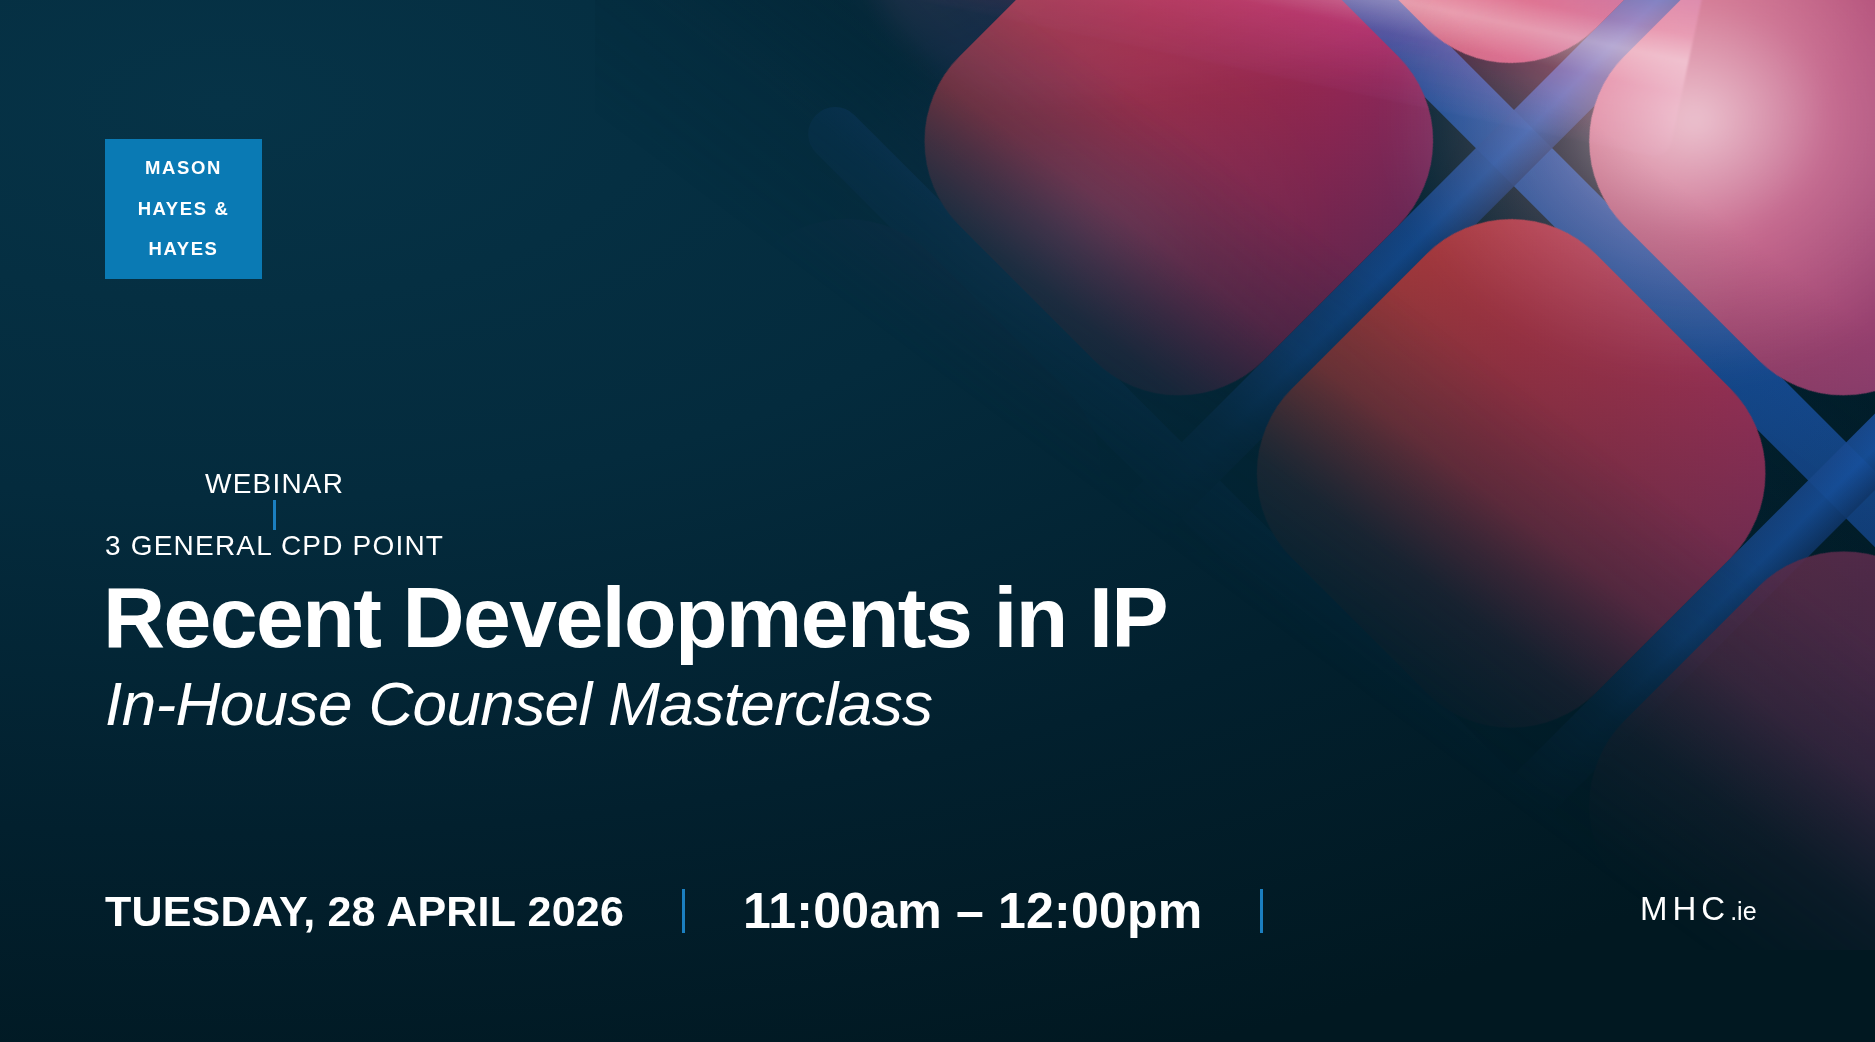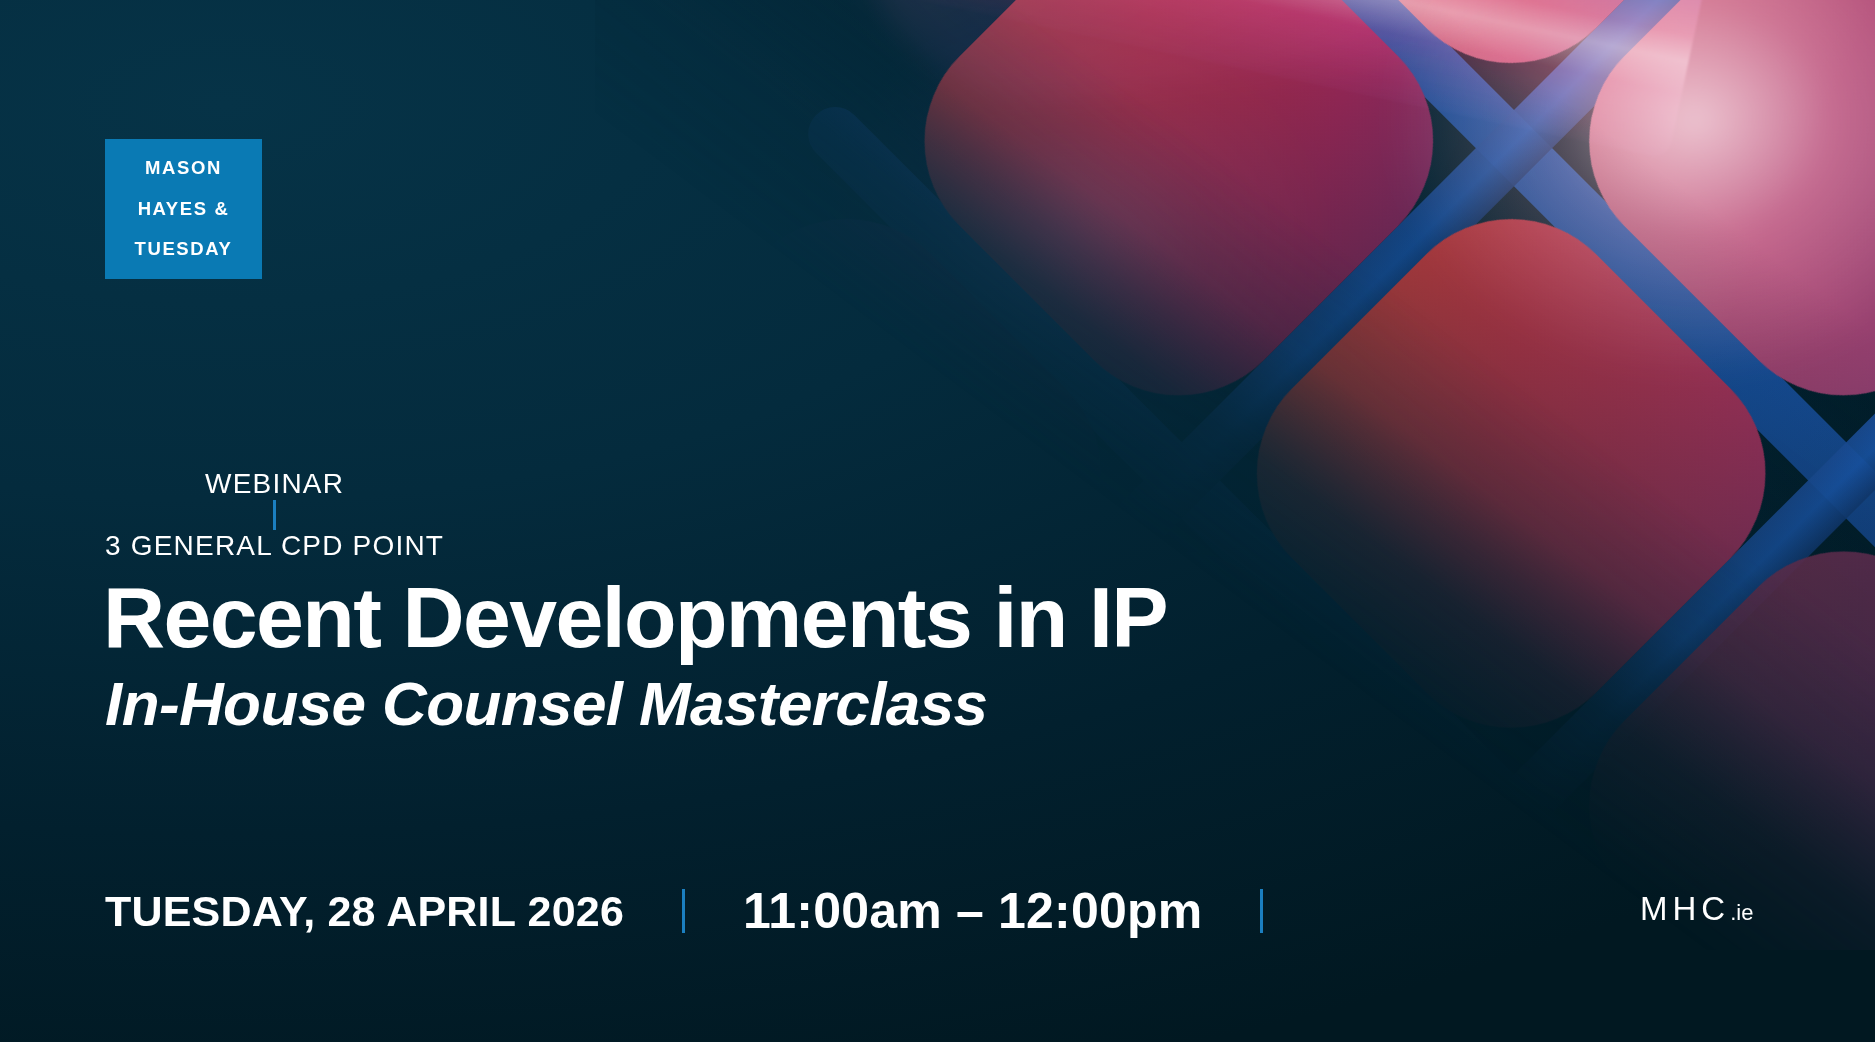--- a/index.html
+++ b/index.html
@@ -181,21 +181,21 @@
     font-weight:700;
     letter-spacing:-1.6px;
     line-height:1.05;
     white-space:nowrap;
   }
   .subhead{
     position:absolute;
     left:105px; top:670px;
     color:#ffffff;
     font-size:62px;
-    font-weight:700;
+    font-weight:400;
     font-style:italic;
     letter-spacing:-0.6px;
     line-height:1.1;
     white-space:nowrap;
   }
 
   .details{
     position:absolute;
     left:105px; top:882px;
     display:flex;
@@ -212,21 +212,21 @@
   
   .mhc{
     position:absolute;
     left:1640px; top:890px;
     color:#ffffff;
     font-size:33px;
     font-weight:300;
     white-space:nowrap;
   }
   .mhc .mark{ letter-spacing:5px; }
-  .mhc .tld{ font-size:22px; letter-spacing:0; }
+  .mhc .tld{ font-size:25px; letter-spacing:0; }
 </style>
 </head>
 <body>
 
 <div class="canvas">
 
   <div class="art">
     <div class="art-inner">
       <div class="chan cv1"></div>
       <div class="chan cv2"></div>
@@ -245,21 +245,21 @@
     <div class="prism"></div>
     <div class="prism2"></div>
     <div class="glow"></div>
     <div class="glow2"></div>
     <div class="veil"></div>
   </div>
 
   <div class="logo">
     <div class="logo-line">MASON</div>
     <div class="logo-line">HAYES &amp;</div>
-    <div class="logo-line">TUESDAY</div>
+    <div class="logo-line">HAYES</div>
   </div>
 
   <div class="eyebrow">
     <span>WEBINAR</span>
     <span class="sep"></span>
     <span>3 GENERAL CPD POINT</span>
   </div>
 
   <h1 class="headline">Recent Developments in IP</h1>
   <h2 class="subhead">In-House Counsel Masterclass</h2>

